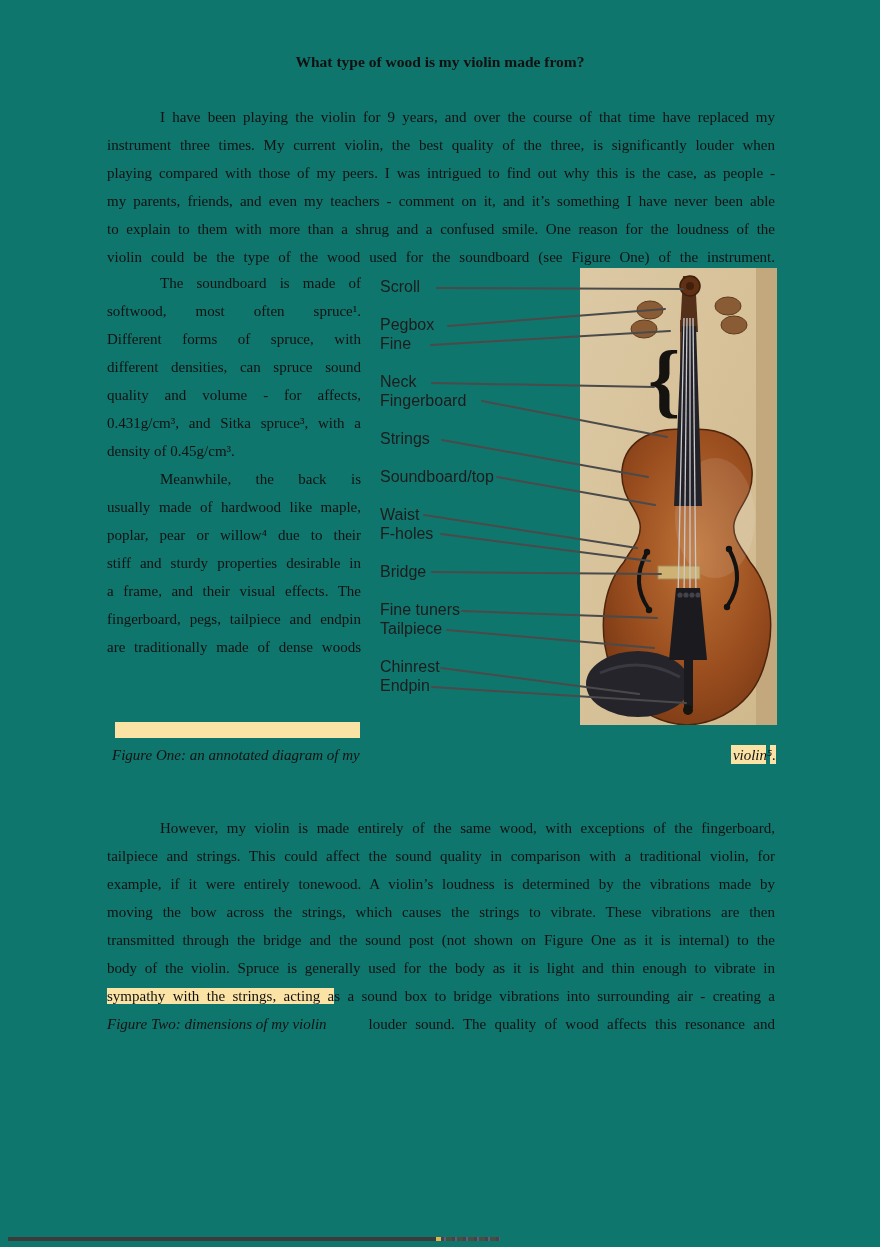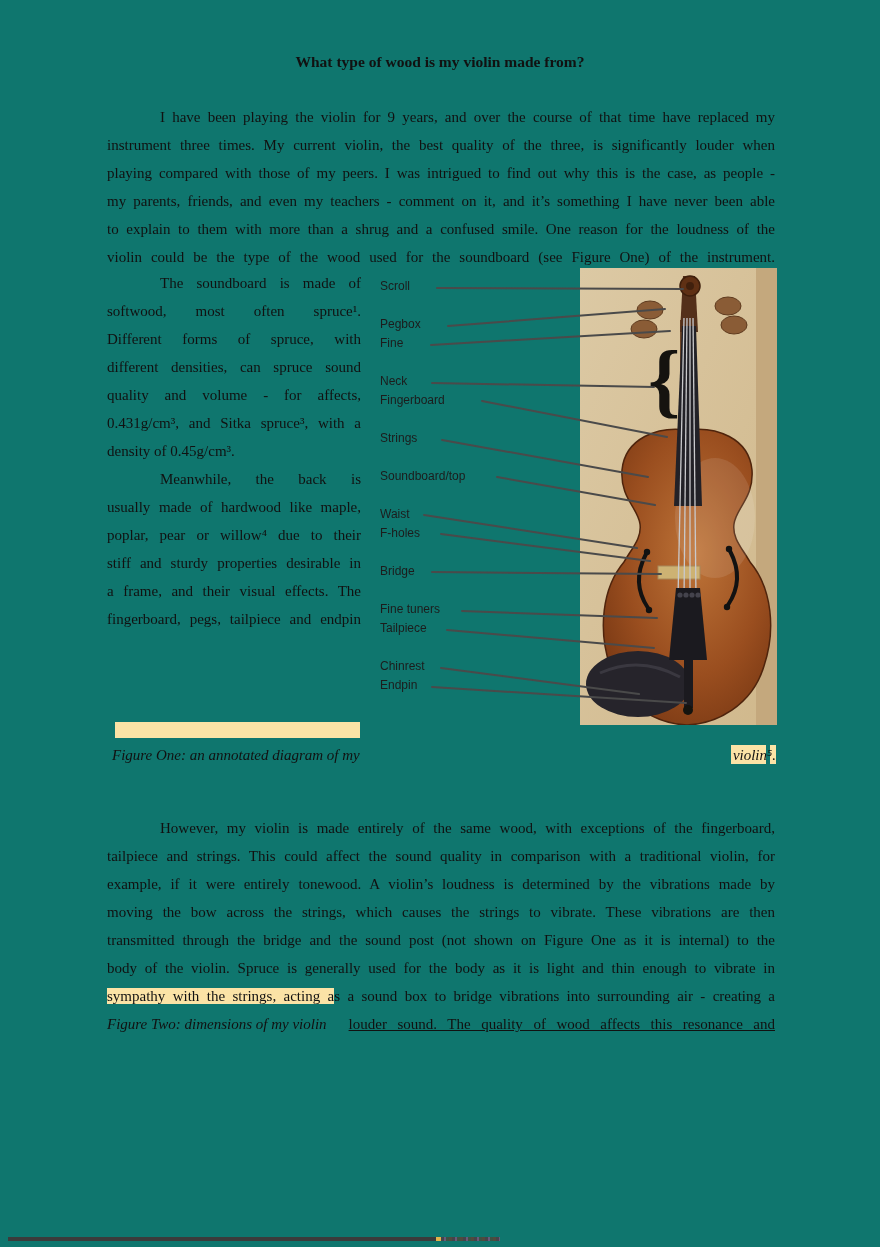--- a/index.html
+++ b/index.html
@@ -9,36 +9,36 @@
          font-size:15.5px;font-weight:bold;}
   .para{position:absolute;font-size:15px;}
   .line{height:28px;line-height:28px;text-align:justify;text-align-last:justify;overflow:visible;white-space:nowrap0;}
   .line.indent{text-indent:53px;}
   .line.noj{text-align-last:left;}
   #para1{left:107px;top:103px;width:668px;}
   #leftcol{left:107px;top:269px;width:254px;position:absolute;font-size:15px;}
   #photo{position:absolute;left:580px;top:268px;width:197px;height:457px;}
   #leaders{position:absolute;left:370px;top:270px;width:420px;height:460px;pointer-events:none;}
   #labels{position:absolute;left:380px;top:270px;width:200px;height:460px;
-          font-family:"Liberation Sans",sans-serif;font-size:12px;color:#1c1c1c;}
+          font-family:"Liberation Sans",sans-serif;font-size:16px;color:#1c1c1c;}
   .dlabel{position:absolute;left:0;white-space:nowrap;height:19px;line-height:19px;}
   #brace{position:absolute;left:648px;top:338px;font-size:82px;line-height:84px;
          font-family:"Liberation Serif",serif;font-weight:bold;color:#15130f;}
   #hlbar{position:absolute;left:115px;top:722px;width:245px;height:16px;background:var(--hl,#FBE3A6);}
   #cap1{position:absolute;left:112px;top:747px;font-size:15px;font-style:italic;}
   #hlfrag1{position:absolute;left:731px;top:745px;width:35px;height:19px;background:var(--hl,#FBE3A6);}
   #hlfrag2{position:absolute;left:770px;top:745px;width:6px;height:19px;background:var(--hl,#FBE3A6);}
   #cap1b{position:absolute;left:690px;top:747px;width:86px;text-align:right;font-size:15px;font-style:italic;}
   #para3{left:107px;top:814px;width:668px;}
   #line7{position:absolute;left:107px;top:982px;width:668px;font-size:15px;height:28px;line-height:28px;
          text-align:justify;text-align-last:justify;}
   #line7 .hl{background:var(--hl,#FBE3A6);}
-  #line8{position:absolute;left:107px;top:1010px;width:668px;font-size:15px;height:28px;line-height:28px;display:flex;}
+  #line8{position:absolute;left:107px;top:1010px;width:668px;font-size:15px;height:28px;line-height:28px;display:flex;gap:20px;}
   #line8 .cap2{font-style:italic;white-space:nowrap;}
-  #line8 .rest{flex:1;margin-left:22px;text-align:justify;text-align-last:justify;text-decoration:underline;}
+  #line8 .rest{flex:1;margin-left:22px;text-align:justify;text-align-last:justify;}
   #scrubber{position:absolute;left:8px;top:1237px;width:492px;height:4px;background:#3b3b3b;}
   #scrubtick{position:absolute;left:428px;top:0;width:5px;height:4px;background:var(--tick,#E3B54A);}
   #scrubspeckle{position:absolute;left:433px;top:0;width:59px;height:4px;
       background:repeating-linear-gradient(90deg,#45434a 0 3px,#68597a 3px 5px,#3d5242 5px 8px,#514a3d 8px 11px);}
 </style>
 </head>
 <body>
 
 <div class="page">
 
@@ -63,20 +63,21 @@
         <div class="line">0.431g/cm³, and Sitka spruce³, with a</div>
         <div class="line noj">density of 0.45g/cm³.</div>
       </div>
     <div>
         <div class="line indent">Meanwhile, the back is</div>
         <div class="line">usually made of hardwood like maple,</div>
         <div class="line">poplar, pear or willow⁴ due to their</div>
         <div class="line">stiff and sturdy properties desirable in</div>
         <div class="line">a frame, and their visual effects. The</div>
         <div class="line">fingerboard, pegs, tailpiece and endpin</div>
+        <div class="line">are traditionally made of dense woods</div>
       </div>
   </div>
 
   <div id="photo">
     <svg width="197" height="457" viewBox="0 0 197 457">
       <defs>
         <linearGradient id="wall" x1="0" y1="0" x2="1" y2="1">
           <stop offset="0" stop-color="#DCC9A4"></stop>
             <stop offset="1" stop-color="#D0B88C"></stop>
         </linearGradient>

